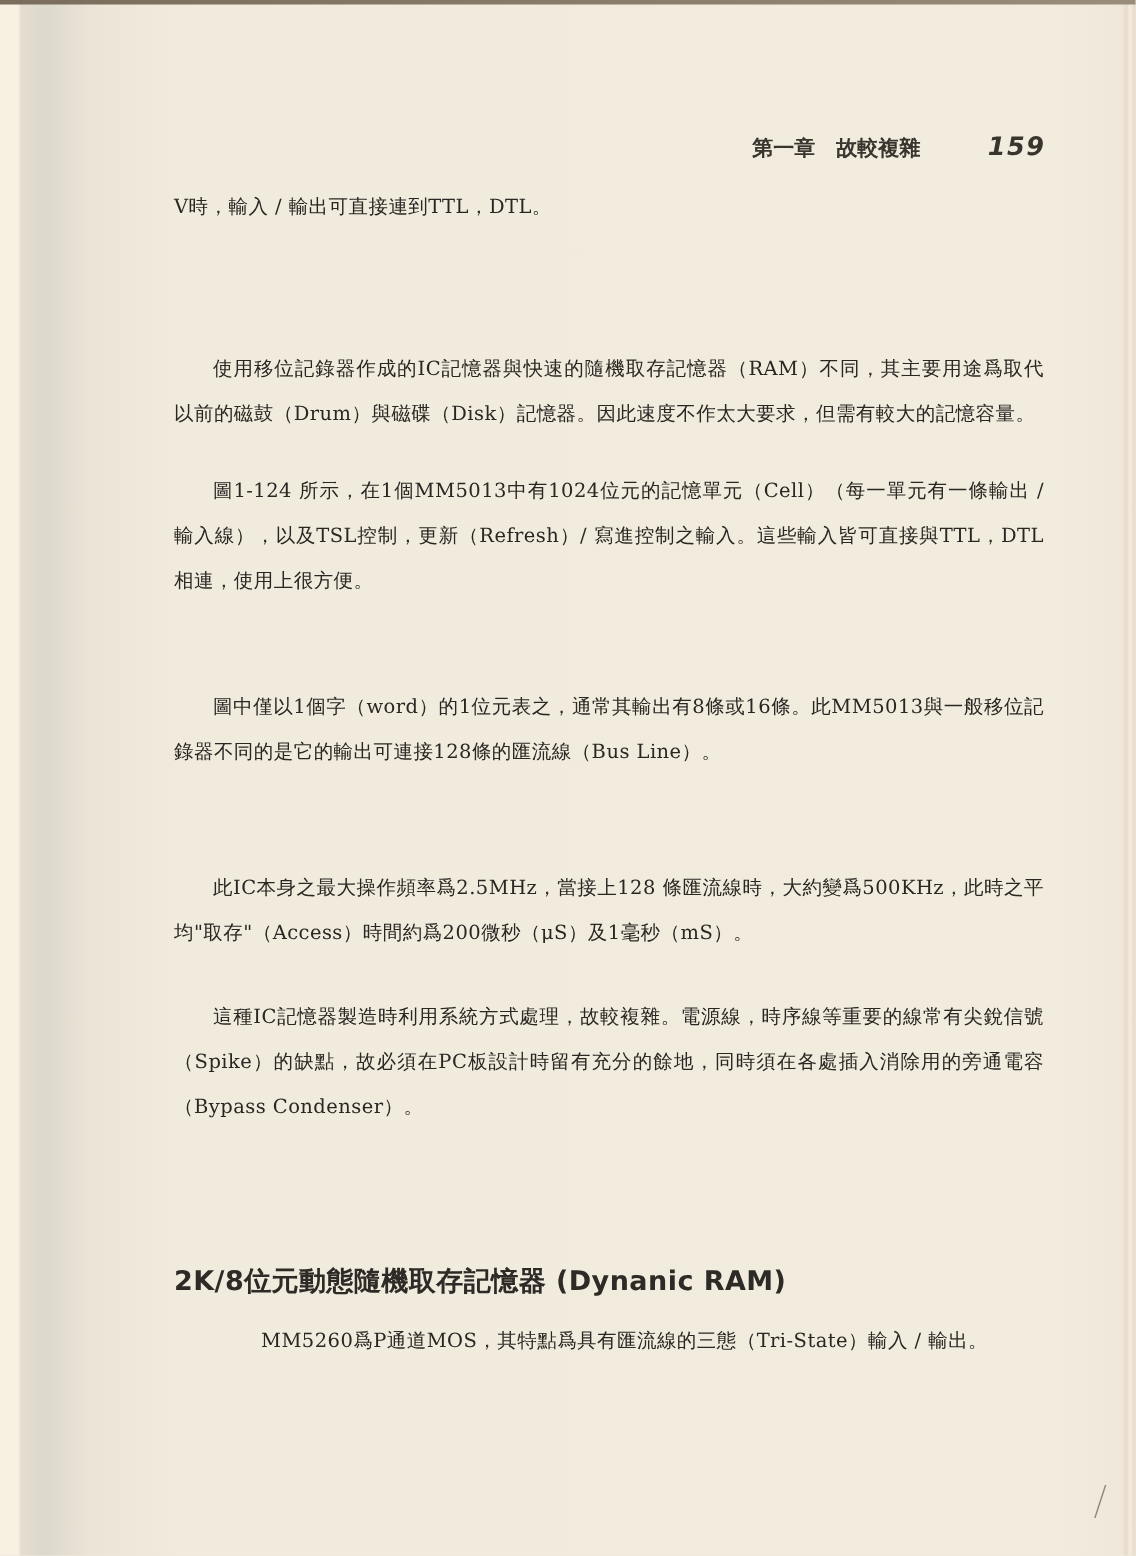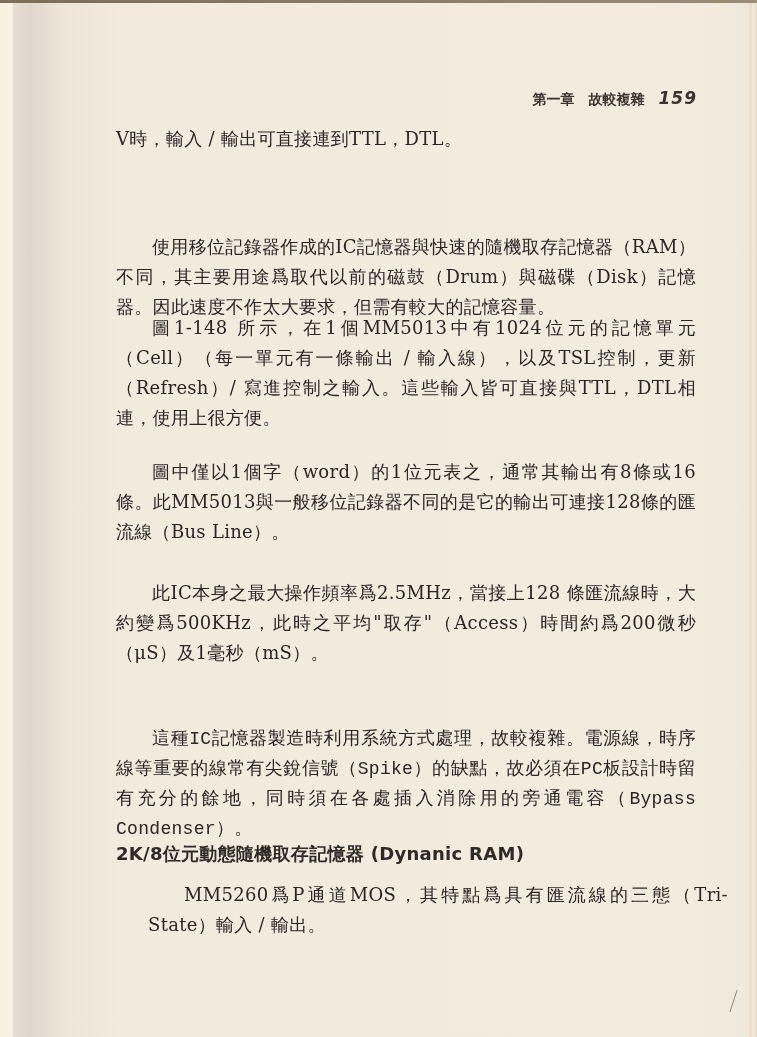--- a/index.html
+++ b/index.html
@@ -16,24 +16,24 @@
   }
   .top-edge {
     position: absolute; left: 0; top: 0; width: 757px; height: 3px;
     background: linear-gradient(90deg, #7a6d5c, #8b7e6c 60%, #9a8d7a);
   }
   .header {
     position: absolute; top: 88px; right: 60px;
     font-family: "DejaVu Sans", sans-serif; font-size: 14px; font-weight: bold;
     color: #3a342e; display: flex; align-items: baseline; gap: 14px;
   }
-  .header .page-num { font-size: 17px; font-style: italic; font-weight: bold; letter-spacing: 1px; }
+  .header .page-num { font-size: 17px; font-style: italic; font-weight: bold; letter-spacing: 1px; margin-left: 31px; }
   .text {
     position: absolute; left: 116px; width: 580px;
-    font-size: 18px; line-height: 30px; letter-spacing: 0.3px;
+    font-size: 13px; line-height: 30px; letter-spacing: 0.3px;
     text-align: justify;
   }
   .indent { text-indent: 2em; }
   .heading {
     position: absolute; left: 116px; top: 842px;
     font-family: "DejaVu Sans", sans-serif; font-size: 18px; font-weight: bold;
     color: #2e2a26; letter-spacing: 0.3px;
   }
   .pencil {
     position: absolute; left: 733px; top: 990px; width: 6px; height: 22px;
@@ -49,26 +49,26 @@
   <div class="header">
     <span>第一章</span>
     <span>故較複雜</span>
     <span class="page-num">159</span>
   </div>
 
   <div class="text" style="top:124px;">V時，輸入 / 輸出可直接連到TTL，DTL。</div>
 
   <div class="text indent" style="top:188px;margin-top:44px;">使用移位記錄器作成的IC記憶器與快速的隨機取存記憶器（RAM）不同，其主要用途爲取代以前的磁鼓（Drum）與磁碟（Disk）記憶器。因此速度不作太大要求，但需有較大的記憶容量。</div>
 
-  <div class="text indent" style="top:313px;">圖1-148 所示，在1個MM5013中有1024位元的記憶單元（Cell）（每一單元有一條輸出 / 輸入線），以及TSL控制，更新（Refresh）/ 寫進控制之輸入。這些輸入皆可直接與TTL，DTL相連，使用上很方便。</div>
+  <div class="text indent" style="top:313px;">圖1-124 所示，在1個MM5013中有1024位元的記憶單元（Cell）（每一單元有一條輸出 / 輸入線），以及TSL控制，更新（Refresh）/ 寫進控制之輸入。這些輸入皆可直接與TTL，DTL相連，使用上很方便。</div>
 
   <div class="text indent" style="top:457px;">圖中僅以1個字（word）的1位元表之，通常其輸出有8條或16條。此MM5013與一般移位記錄器不同的是它的輸出可連接128條的匯流線（Bus Line）。</div>
 
   <div class="text indent" style="top:578px;">此IC本身之最大操作頻率爲2.5MHz，當接上128 條匯流線時，大約變爲500KHz，此時之平均"取存"（Access）時間約爲200微秒（μS）及1毫秒（mS）。</div>
 
-  <div class="text indent" style="top:724px;font-family:Liberation Mono, monospace;">這種IC記憶器製造時利用系統方式處理，故較複雜。電源線，時序線等重要的線常有尖銳信號（Spike）的缺點，故必須在PC板設計時留有充分的餘地，同時須在各處插入消除用的旁通電容（Bypass Condenser）。</div>
+  <div class="text indent" style="top:664px;">這種IC記憶器製造時利用系統方式處理，故較複雜。電源線，時序線等重要的線常有尖銳信號（Spike）的缺點，故必須在PC板設計時留有充分的餘地，同時須在各處插入消除用的旁通電容（Bypass Condenser）。</div>
 
   <div class="heading">2K/8位元動態隨機取存記憶器 (Dynanic RAM)</div>
 
   <div class="text indent" style="top:880px;margin-left:32px;">MM5260爲P通道MOS，其特點爲具有匯流線的三態（Tri-State）輸入 / 輸出。</div>
 
   <div class="pencil"></div>
 </div>
 
 </body></html>

